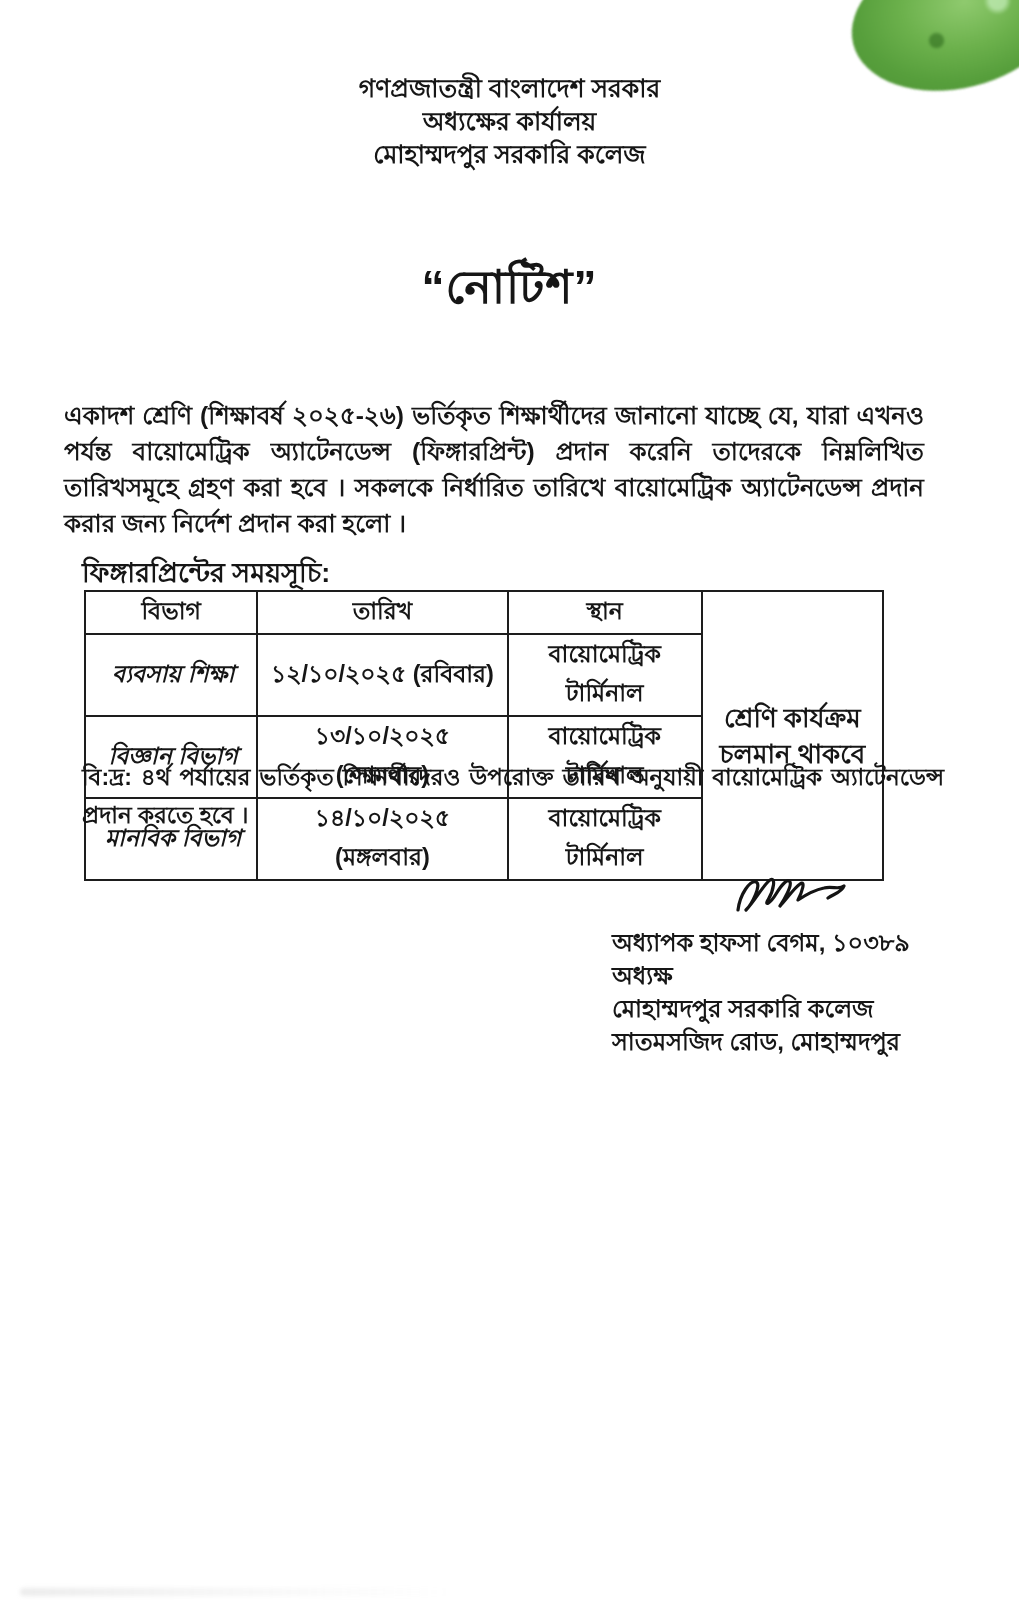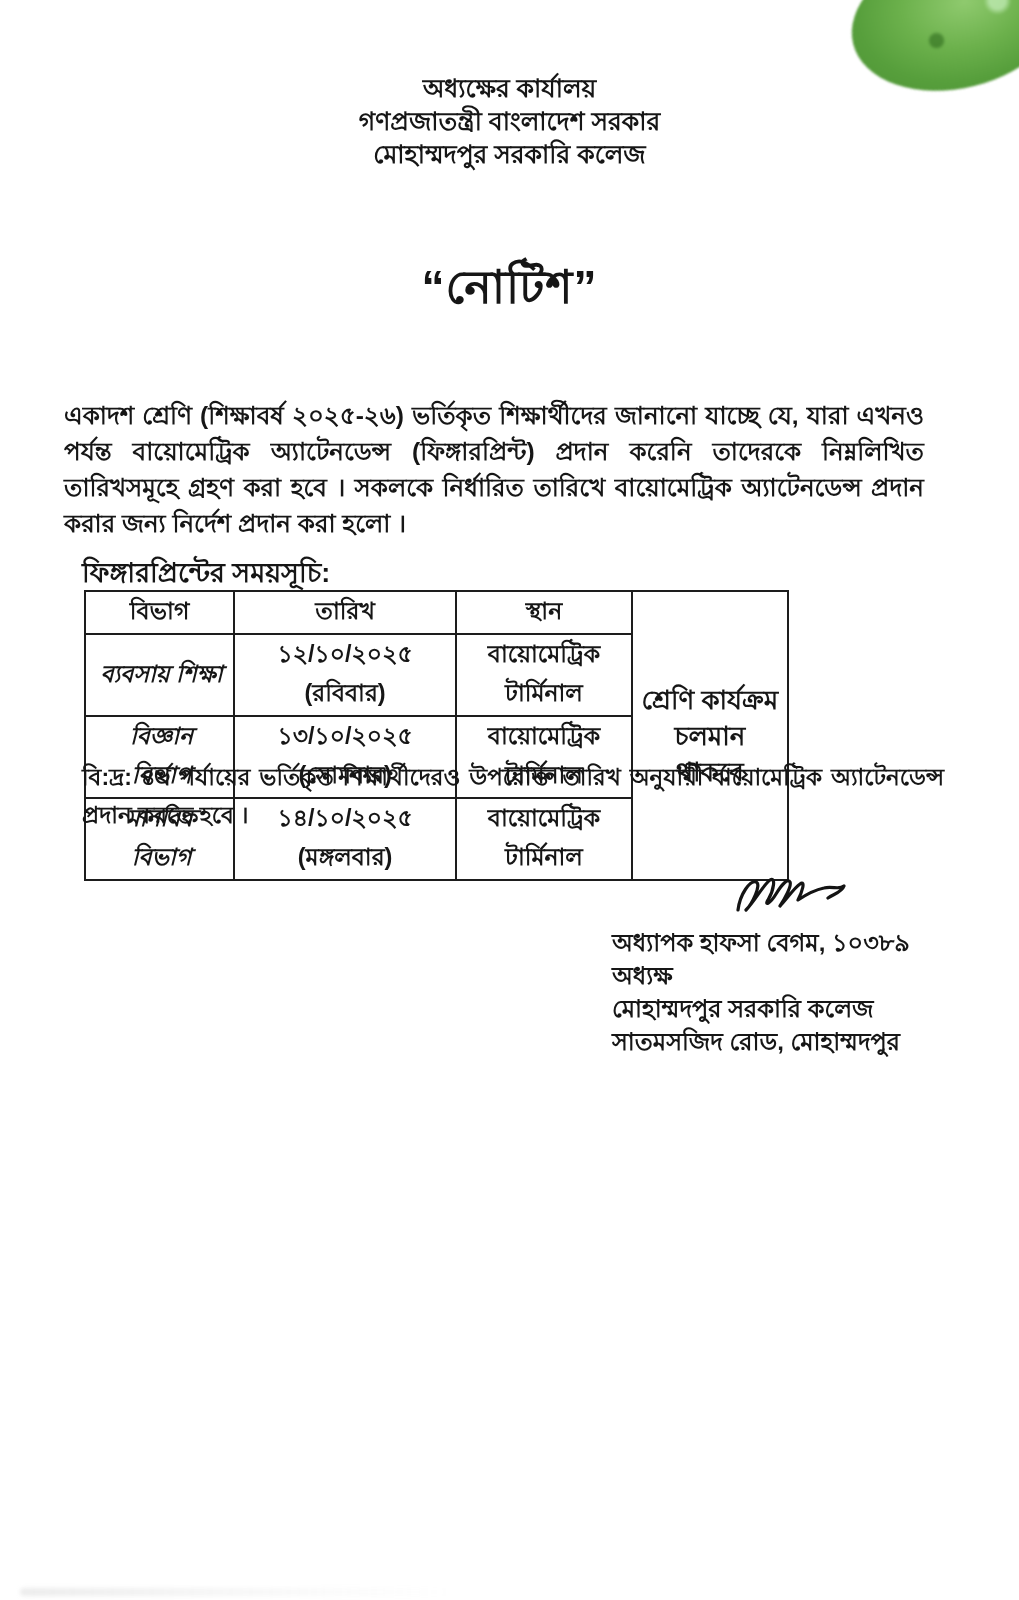--- a/index.html
+++ b/index.html
@@ -63,21 +63,21 @@
     position: absolute;
     top: 552px;
     left: 82px;
     font-size: 27px;
     font-weight: bold;
   }
   .schedule-table {
     position: absolute;
     top: 590px;
     left: 84px;
-    width: 705px;
+    width: 800px;
     border-collapse: collapse;
     font-size: 23.5px;
     font-weight: 600;
   }
   .schedule-table th, .schedule-table td {
     border: 2.5px solid #1d1d1d;
     height: 35px;
     padding: 1px 8px;
     text-align: center;
     vertical-align: middle;
@@ -129,22 +129,22 @@
   }
 </style>
 </head>
 <body>
 
 <div class="page">
 
   <div class="corner-leaf"></div>
 
   <div class="header-block">
+    <div>গণপ্রজাতন্ত্রী বাংলাদেশ সরকার</div>
     <div>অধ্যক্ষের কার্যালয়</div>
-    <div>গণপ্রজাতন্ত্রী বাংলাদেশ সরকার</div>
     <div>মোহাম্মদপুর সরকারি কলেজ</div>
   </div>
 
   <div class="notice-title">“নোটিশ”</div>
 
   <p class="body-text">একাদশ শ্রেণি (শিক্ষাবর্ষ ২০২৫-২৬) ভর্তিকৃত শিক্ষার্থীদের জানানো যাচ্ছে যে, যারা এখনও পর্যন্ত বায়োমেট্রিক অ্যাটেনডেন্স (ফিঙ্গারপ্রিন্ট) প্রদান করেনি তাদেরকে নিম্নলিখিত তারিখসমূহে গ্রহণ করা হবে । সকলকে নির্ধারিত তারিখে বায়োমেট্রিক অ্যাটেনডেন্স প্রদান করার জন্য নির্দেশ প্রদান করা হলো ।</p>
 
   <div class="schedule-heading">ফিঙ্গারপ্রিন্টের সময়সূচি:</div>
 
   <table class="schedule-table">

